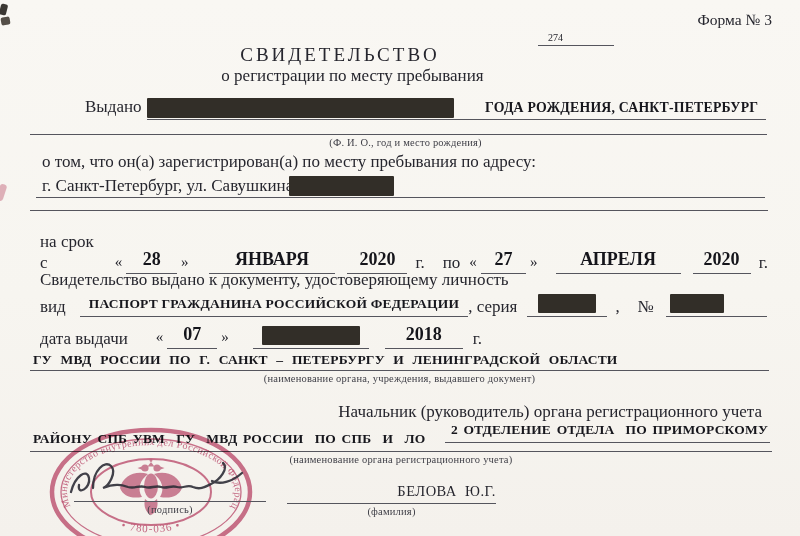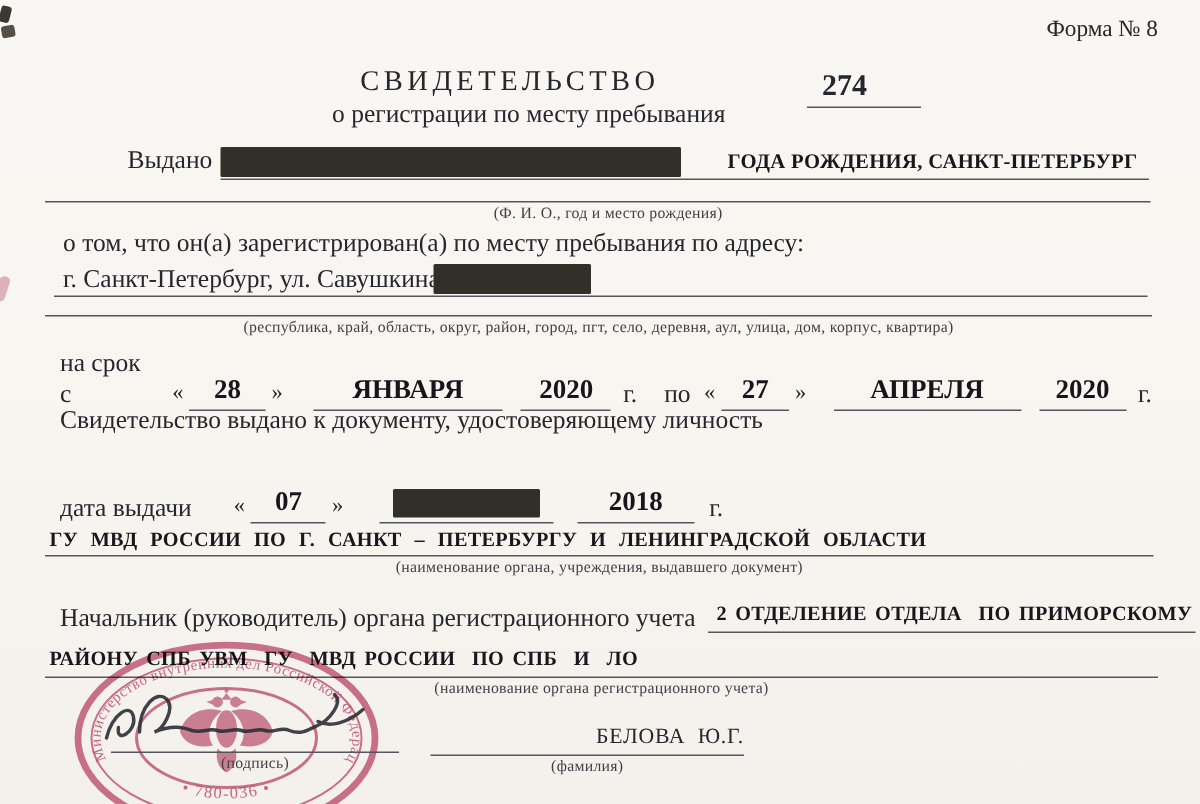--- a/index.html
+++ b/index.html
@@ -24,95 +24,107 @@
   .redact{background:var(--redact);border-radius:1px;}
   .cell{border-bottom:1px solid var(--line);text-align:center;padding:0 4px 3px;}
   .bold14{font-weight:bold;font-size:18px;color:#15151b;}
   .q{font-size:15px;padding:0 4px 3px;}
   .flexrow{position:absolute;display:flex;align-items:flex-end;}
   .barcell{display:flex;justify-content:center;align-items:flex-end;}
   
   .form-label{position:absolute;top:11px;right:28px;font-size:15.5px;}
   .title{position:absolute;top:44px;left:140px;width:400px;text-align:center;
          font-size:19px;letter-spacing:3px;}
-  .cert-no{position:absolute;top:46px;left:538px;width:66px;border-bottom:1px solid var(--line);
-           font-size:20px;padding:0 0 2px 10px;font-weight:bold;}
+  .cert-no{position:absolute;top:32px;left:538px;width:66px;border-bottom:1px solid var(--line);
+           font-size:10px;padding:0 0 2px 10px;}
   .subtitle{position:absolute;top:66px;left:150px;width:405px;text-align:center;font-size:17px;}
   
   .stamp{position:absolute;left:46px;top:426px;width:210px;height:132px;
          mix-blend-mode:multiply;opacity:.93;z-index:4;}
   .sig{position:absolute;left:66px;top:456px;width:215px;height:52px;z-index:5;}
   .artifact{position:absolute;}
 </style>
 </head>
 <body>
 
 <div class="page">
 
   <div class="artifact" style="left:0;top:4px;width:7px;height:11px;background:#3b3733;border-radius:2px;transform:rotate(14deg);"></div>
   <div class="artifact" style="left:1px;top:17px;width:9px;height:8px;background:#46403a;border-radius:2px;transform:rotate(-10deg);opacity:.92;"></div>
   <div class="artifact" style="left:-2px;top:184px;width:7px;height:17px;background:#d9a3ae;border-radius:3px;transform:rotate(18deg);opacity:.85;"></div>
 
-  <div class="form-label">Форма № 8</div>
+  <div class="form-label">Форма № 3</div>
   <div class="title">СВИДЕТЕЛЬСТВО</div>
   <div class="cert-no">274</div>
   <div class="subtitle">о регистрации по месту пребывания</div>
 
   <span class="abs bodytext" style="left:85px;top:96px;">Выдано</span>
   <div class="abs" style="left:147px;right:34px;top:96px;height:23px;border-bottom:1px solid var(--line);display:flex;align-items:center;gap:26px;">
     <div class="redact" style="width:307px;height:20px;"></div>
     <span class="fillcaps" style="margin-left:5px;font-size:13.8px;">ГОДА РОЖДЕНИЯ, САНКТ-ПЕТЕРБУРГ</span>
   </div>
   <div class="hline" style="left:30px;right:33px;top:134px;"></div>
   <div class="caption" style="left:30px;right:19px;top:137px;">(Ф. И. О., год и место рождения)</div>
 
   <div class="abs bodytext" style="left:42px;top:151px;text-align:right;">о том, что он(а) зарегистрирован(а) по месту пребывания по адресу:</div>
   <div class="abs bodytext" style="left:42px;top:175px;">г. Санкт-Петербург, ул. Савушкина, дом</div>
   <div class="abs redact" style="left:289px;top:176px;width:105px;height:20px;"></div>
   <div class="hline" style="left:36px;right:35px;top:197px;"></div>
   <div class="hline" style="left:30px;right:32px;top:210px;"></div>
-  <div class="caption" style="left:30px;right:32px;top:213px;">(республика, край, область, округ, район, город, пгт, село, деревня, аул, улица, дом, корпус, квартира)</div>
 
   <div class="flexrow" style="left:40px;right:32px;top:231px;">
     <span class="bodytext" style="margin-right:10px;">на срок с</span>
     <span class="q">«</span>
     <span class="cell bold14" style="width:46px;">28</span>
     <span class="q" style="margin-right:16px;">»</span>
     <span class="cell bold14" style="width:128px;margin-right:12px;">ЯНВАРЯ</span>
     <span class="cell bold14" style="width:56px;margin-right:8px;">2020</span>
     <span class="bodytext">г.</span>
     <span class="bodytext" style="margin-left:18px;margin-right:5px;">по</span>
     <span class="q">«</span>
     <span class="cell bold14" style="width:40px;">27</span>
     <span class="q" style="margin-right:14px;">»</span>
     <span class="cell bold14" style="width:126px;margin-right:12px;">АПРЕЛЯ</span>
     <span class="cell bold14" style="width:54px;margin-right:8px;">2020</span>
     <span class="bodytext">г.</span>
   </div>
 
   <div class="abs bodytext" style="left:40px;top:269px;">Свидетельство выдано к документу, удостоверяющему личность</div>
 
+  <div class="flexrow" style="left:40px;right:33px;top:294px;">
+    <span class="bodytext" style="margin-right:14px;">вид</span>
+    <span class="cell fillcaps" style="padding:0 9px 4px;">ПАСПОРТ ГРАЖДАНИНА РОССИЙСКОЙ ФЕДЕРАЦИИ</span>
+    <span class="bodytext" style="margin-right:10px;white-space:pre;">, серия</span>
+    <span class="cell barcell" style="width:72px;">
+        <span class="redact" style="width:58px;height:19px;"></span>
+      </span>
+    <span class="bodytext" style="margin:0 18px 0 8px;">,</span>
+    <span class="bodytext" style="margin-right:12px;">№</span>
+    <span class="cell barcell" style="flex:1;justify-content:flex-start;padding-left:4px;">
+        <span class="redact" style="width:54px;height:19px;"></span>
+      </span>
+  </div>
 
   <div class="flexrow" style="left:40px;top:324px;">
     <span class="bodytext" style="margin-right:24px;">дата выдачи</span>
     <span class="q">«</span>
     <span class="cell bold14" style="width:42px;">07</span>
     <span class="q" style="margin-right:20px;">»</span>
     <span class="cell barcell" style="width:108px;margin-right:16px;">
         <span class="redact" style="width:98px;height:19px;"></span>
       </span>
     <span class="cell bold14" style="width:70px;margin-right:10px;">2018</span>
     <span class="bodytext">г.</span>
   </div>
 
   <div class="hline" style="left:30px;right:31px;top:370px;"></div>
   <div class="abs fillcaps" style="left:33px;top:352px;word-spacing:5px;">ГУ МВД РОССИИ ПО Г. САНКТ – ПЕТЕРБУРГУ И ЛЕНИНГРАДСКОЙ ОБЛАСТИ</div>
   <div class="caption" style="left:30px;right:31px;top:373px;">(наименование органа, учреждения, выдавшего документ)</div>
 
-  <div class="flexrow" style="left:40px;right:30px;top:401px;">
+  <div class="flexrow" style="left:40px;right:30px;top:401px;flex-direction:column;">
     <span class="bodytext" style="white-space:nowrap;margin-right:8px;">Начальник (руководитель) органа регистрационного учета</span>
     <span class="cell fillcaps" style="flex:1;text-align:left;padding:0 2px 4px 6px;white-space:pre;word-spacing:2px;">2 ОТДЕЛЕНИЕ ОТДЕЛА  ПО ПРИМОРСКОМУ</span>
   </div>
   <div class="abs fillcaps" style="left:33px;top:431px;word-spacing:2px;white-space:pre;z-index:2;">РАЙОНУ СПБ УВМ  ГУ  МВД РОССИИ  ПО СПБ  И  ЛО</div>
   <div class="hline" style="left:30px;right:28px;top:451px;"></div>
   <div class="caption" style="left:30px;right:28px;top:454px;">(наименование органа регистрационного учета)</div>
 
   <div class="hline" style="left:74px;width:192px;top:501px;z-index:5;"></div>
   <div class="caption" style="left:74px;width:192px;top:504px;z-index:5;">(подпись)</div>
   <div class="abs" style="left:287px;width:209px;top:483px;text-align:right;font-size:14.5px;letter-spacing:.5px;white-space:pre;">БЕЛОВА  Ю.Г.</div>

